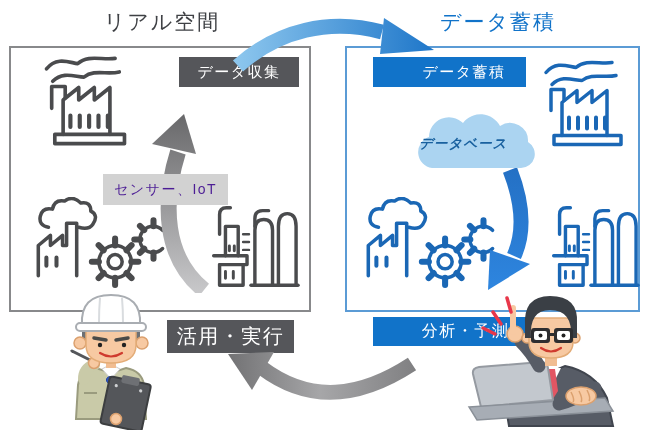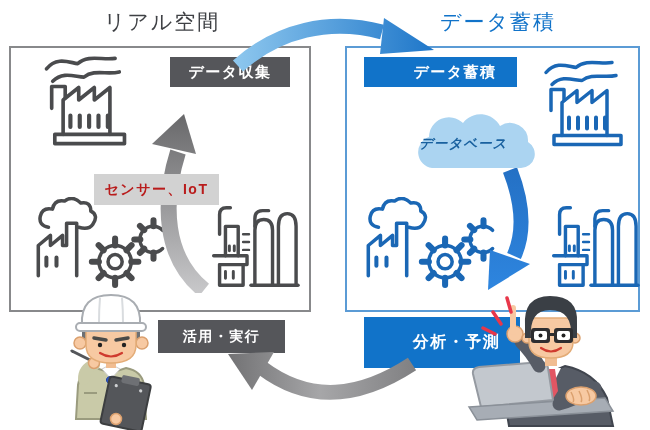--- a/index.html
+++ b/index.html
@@ -13,30 +13,30 @@
     position:absolute; top:8px; width:280px; height:28px;
     font-size:21px; text-align:center; letter-spacing:2px;
   }
   .title.real  { left:22px;  color:var(--title-gray); }
   .title.cyber { left:358px; color:var(--accent-blue); }
   .box { position:absolute; background:#fff; box-sizing:border-box; }
   .real-box  { left:9px;   top:46px; width:302px; height:266px; border:2px solid var(--real-border); }
   .cyber-box { left:345px; top:46px; width:295px; height:266px; border:2px solid var(--cyber-border); }
   .tag {
     position:absolute; display:flex; align-items:center; justify-content:center;
-    color:#fff; font-weight:bold; font-size:15px; letter-spacing:1.5px; z-index:4;
+    color:#fff; font-weight:normal; font-size:15px; letter-spacing:1.5px; z-index:4;margin-left:9px;
   }
   .tag.dark { background:var(--dark-gray); }
   .tag.blue { background:var(--accent-blue);padding-left:29px; }
-  .tag.gray { background:var(--light-gray); color:#b91c1c; font-size:14px; }
+  .tag.gray { background:var(--light-gray); color:#4c1d95; font-size:14px; }
   #lbl-collect { left:170px; top:57px;  width:120px; height:30px; }
   #lbl-store   { left:364px; top:57px;  width:124px; height:30px; }
   #lbl-sensor  { left:94px;  top:174px; width:125px; height:31px; z-index:6; }
-  #lbl-use     { left:158px; top:320px; width:127px; height:33px; font-size:14px; }
-  #lbl-ana     { left:364px; top:317px; width:127px; height:51px; font-size:16px; }
+  #lbl-use     { left:158px; top:320px; width:127px; height:33px; font-size:20px; }
+  #lbl-ana     { left:364px; top:317px; width:127px; height:29px; font-size:16px; }
   .cloud-text {
     position:absolute; left:419px; top:135px; width:118px; text-align:left;
     font-size:13.5px; font-style:italic; letter-spacing:1px; font-weight:bold;
     color:var(--cloud-text); z-index:8;
   }
   .icon-gray { color:var(--icon-gray); z-index:2; }
   .icon-blue { color:var(--icon-blue); z-index:2; }
   .arrow { z-index:5; }
   .cloud-svg { z-index:7; }
   .person { z-index:9; }

